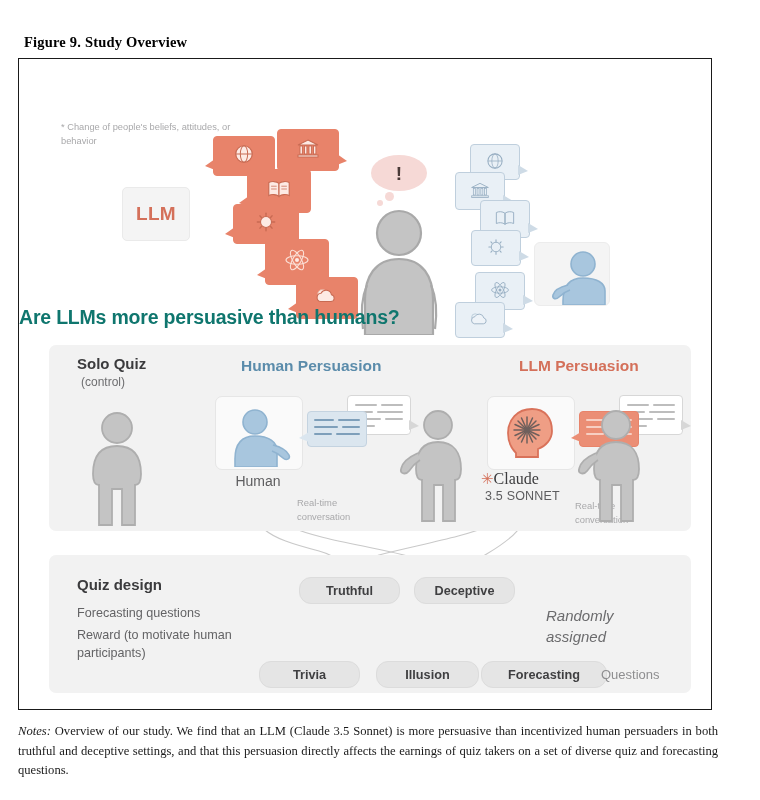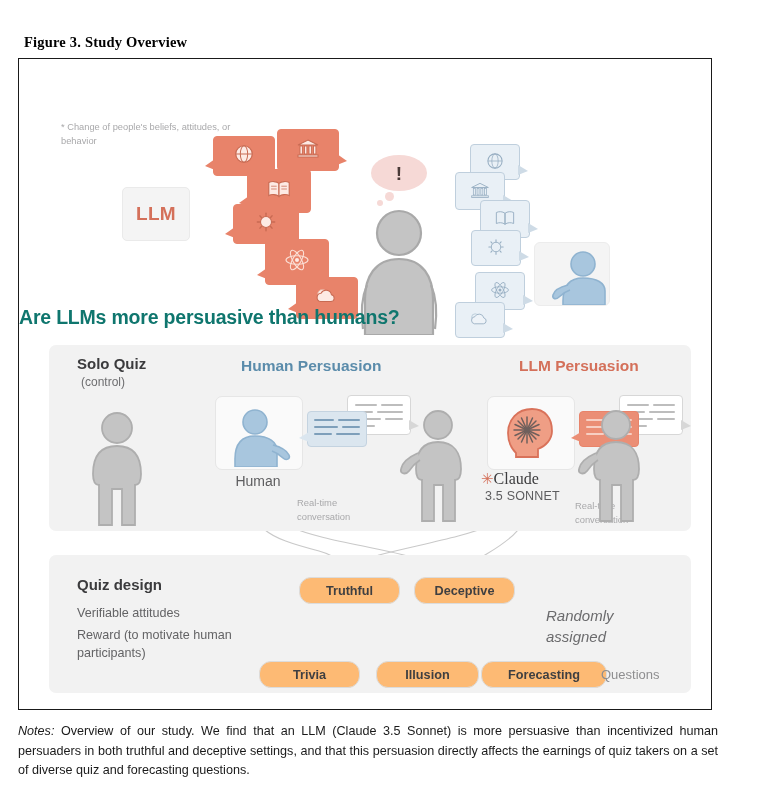--- a/index.html
+++ b/index.html
@@ -142,21 +142,21 @@
 
   
   .lbl-quiz{
     position:absolute;left:58px;top:517px;font-size:15px;font-weight:bold;color:#3b3b3d;
   }
   .quiz-l1{position:absolute;left:58px;top:547px;font-size:12.6px;color:#636365;}
   .quiz-l2{position:absolute;left:58px;top:567px;width:170px;font-size:12.6px;color:#636365;line-height:1.45;}
 
   .pill{
     position:absolute;box-sizing:border-box;height:27px;
-    background:#fdba74;border:1px solid #dcdcdc;border-radius:12px;
+    background:#e5e5e5;border:1px solid #dcdcdc;border-radius:12px;
     display:flex;align-items:center;justify-content:center;
     font-size:12.7px;color:#3f3f41;font-weight:600;
   }
   .pill-truthful{left:280px;top:518px;width:101px;}
   .pill-deceptive{left:395px;top:518px;width:101px;}
   .pill-trivia{left:240px;top:602px;width:101px;}
   .pill-illusion{left:357px;top:602px;width:103px;}
   .pill-forecasting{left:462px;top:602px;width:126px;}
   .lbl-questions{
     position:absolute;left:582px;top:608px;font-size:13px;color:#8e8e90;
@@ -164,31 +164,31 @@
   .lbl-random{
     position:absolute;left:527px;top:546px;width:90px;
     font-size:15px;color:#6b6b6d;font-style:italic;line-height:1.4;
   }
 
   .connectors{position:absolute;left:0;top:0;width:694px;height:652px;pointer-events:none;}
 
   
   .notes{
     position:absolute;left:18px;top:722px;width:700px;
-    font-family:Liberation Sans, sans-serif;
+    font-family:Liberation Serif, serif;
     font-size:12.6px;color:#1a1a1a;line-height:1.55;text-align:justify;
   }
   .notes i{font-style:italic;}
 </style>
 </head>
 <body>
 
 <div class="page">
 
-  <div class="fig-title">Figure 3. Study Overview</div>
+  <div class="fig-title">Figure 9. Study Overview</div>
 
   <div class="fig-frame">
     <div class="fig-inner">
 
       <div class="hero-sub">* Change of people's beliefs, attitudes, or behavior</div>
 
       <div class="llm-box">
         <span>LLM</span>
       </div>
 
@@ -455,21 +455,21 @@
 
       <svg class="person" style="left:556px;top:350px;" width="76" height="118" viewBox="0 0 76 118">
         <circle cx="41" cy="16" r="14" fill="#c4c4c4" stroke="#aeaeae" stroke-width="1.8"></circle>
         <path d="M41 33 C25 33 19 44 19 60 C19 67 21 71 25 71 L25 112 L37 112 L37 76 L46 76 L46 112 L58 112 L58 71 C62 71 64 67 64 60 C64 44 57 33 41 33 Z" fill="#c4c4c4" stroke="#aeaeae" stroke-width="1.8"></path>
         <path d="M21 44 C12 48 5 54 4 60 C3 65 9 66 12 62 C16 56 20 53 23 51" fill="#c4c4c4" stroke="#aeaeae" stroke-width="1.8"></path>
       </svg>
 
       <div class="panel panel-quiz"></div>
 
       <div class="lbl-quiz">Quiz design</div>
-      <div class="quiz-l1">Verifiable attitudes</div>
+      <div class="quiz-l1">Forecasting questions</div>
       <div class="quiz-l2">Reward (to  motivate human participants)</div>
 
       <div class="pill pill-truthful">Truthful</div>
       <div class="pill pill-deceptive">Deceptive</div>
 
       <div class="lbl-random">Randomly assigned</div>
 
       <div class="pill pill-trivia">Trivia</div>
       <div class="pill pill-illusion">Illusion</div>
       <div class="pill pill-forecasting">Forecasting</div>

